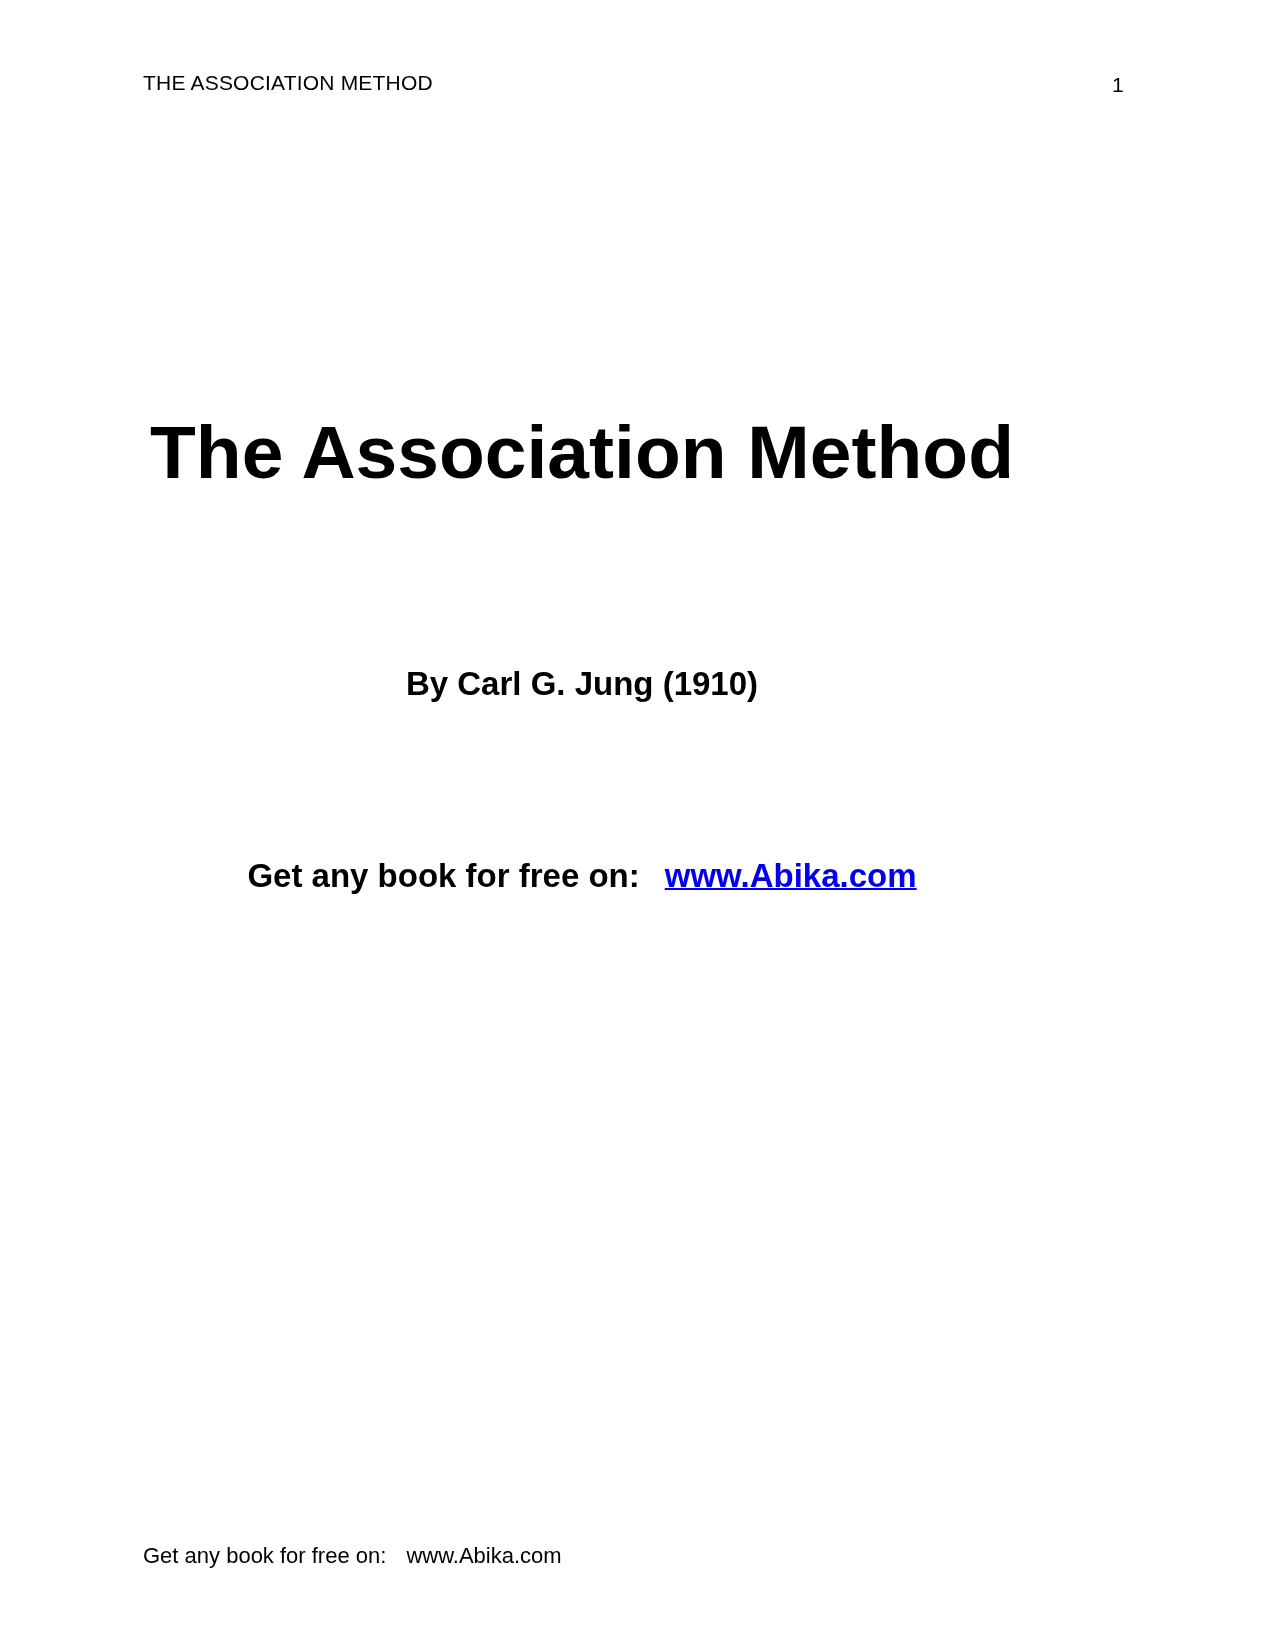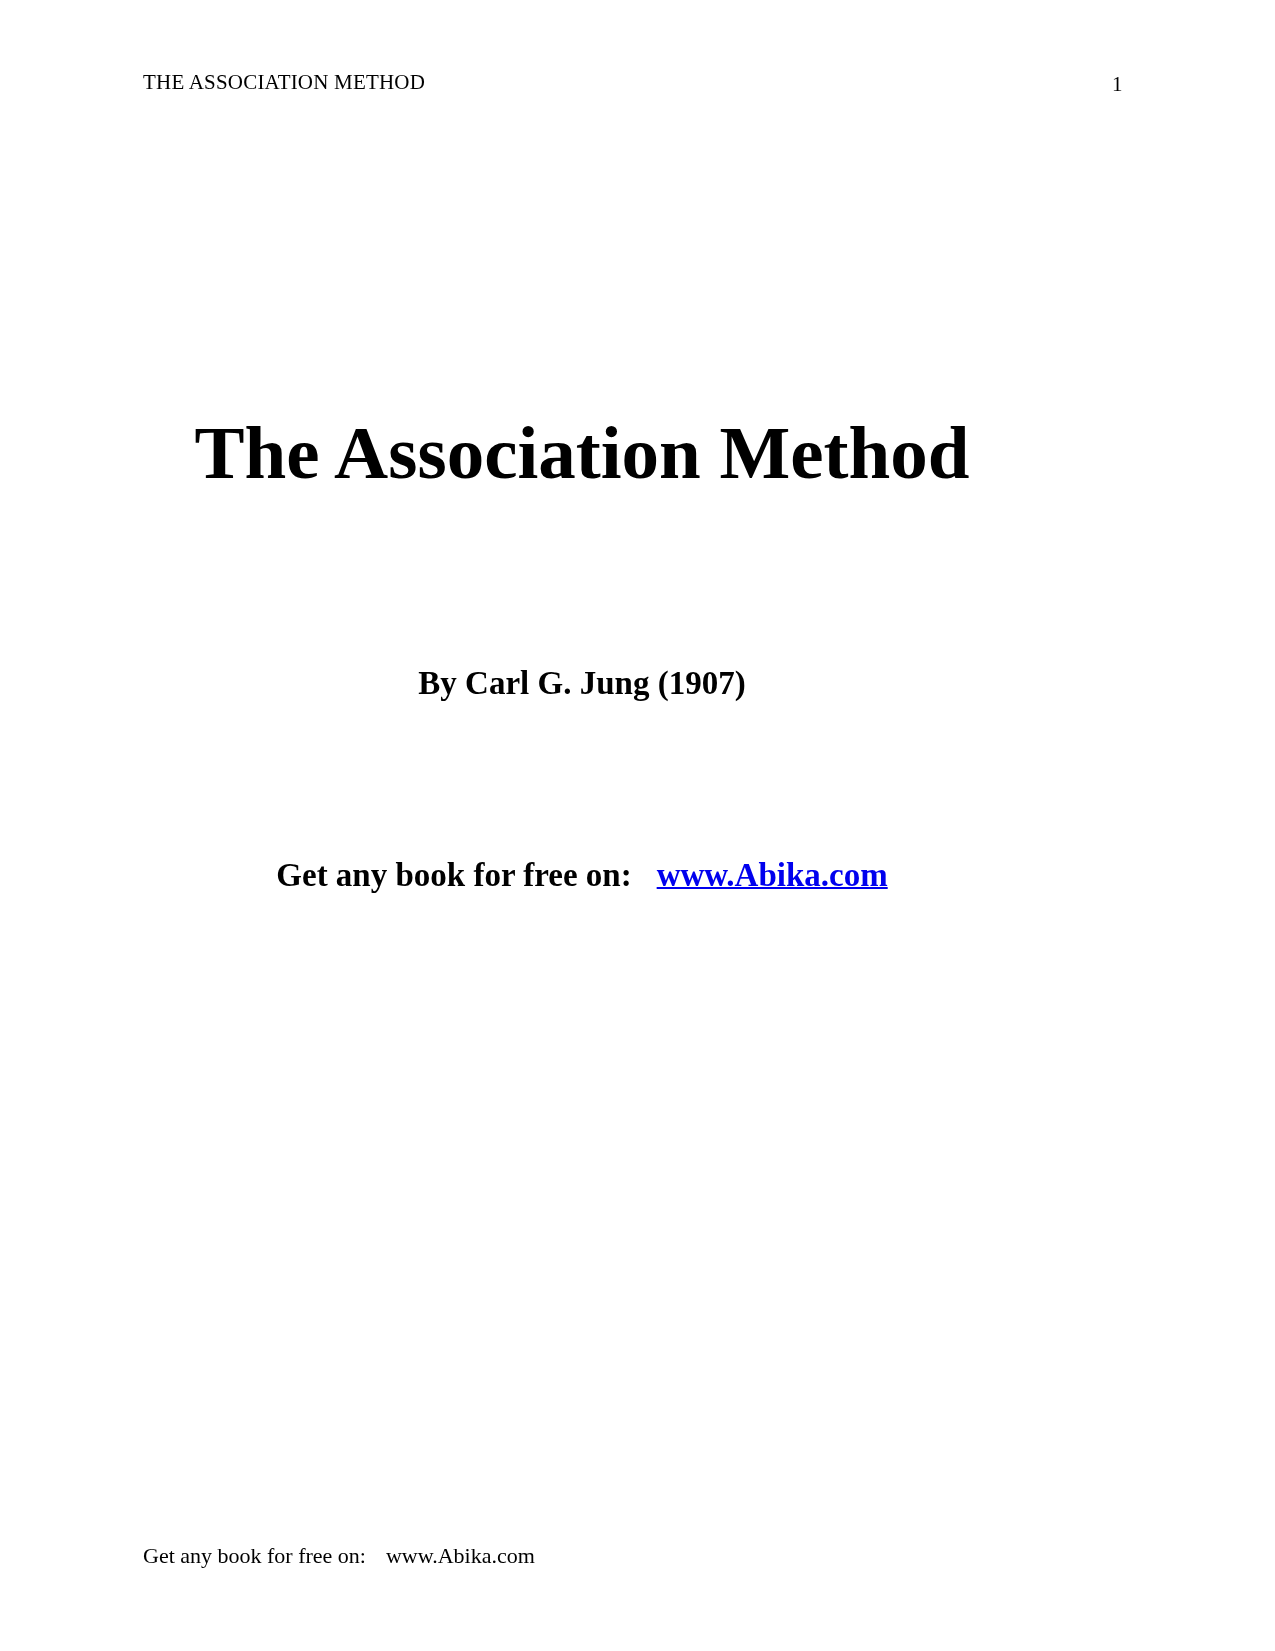--- a/index.html
+++ b/index.html
@@ -6,21 +6,21 @@
     margin: 0;
     padding: 0;
     background: #ffffff;
   }
   .page {
     position: relative;
     width: 1164px;
     height: 1651px;
     background: #ffffff;
     overflow: hidden;
-    font-family: Liberation Serif, serif;
+    font-family: Liberation Sans, sans-serif;
     color: #000000;
   }
   .running-header {
     position: absolute;
     top: 72px;
     left: 143px;
     font-size: 21px;
     line-height: 1;
     letter-spacing: 0.2px;
     white-space: nowrap;
@@ -88,21 +88,21 @@
 <body>
 
 <div class="page">
 
   <span class="running-header">THE ASSOCIATION METHOD</span>
 
   <span class="page-number">1</span>
 
   <h1 class="doc-title">The Association Method</h1>
 
-  <div class="byline">By Carl G. Jung (1907)</div>
+  <div class="byline">By Carl G. Jung (1910)</div>
 
   <div class="promo-line">
     <span>Get any book for free on:</span><a href="#">www.Abika.com</a>
   </div>
 
   <div class="footer-line">
     <span>Get any book for free on:</span><span class="footer-url">www.Abika.com</span>
   </div>
 
 </div>

